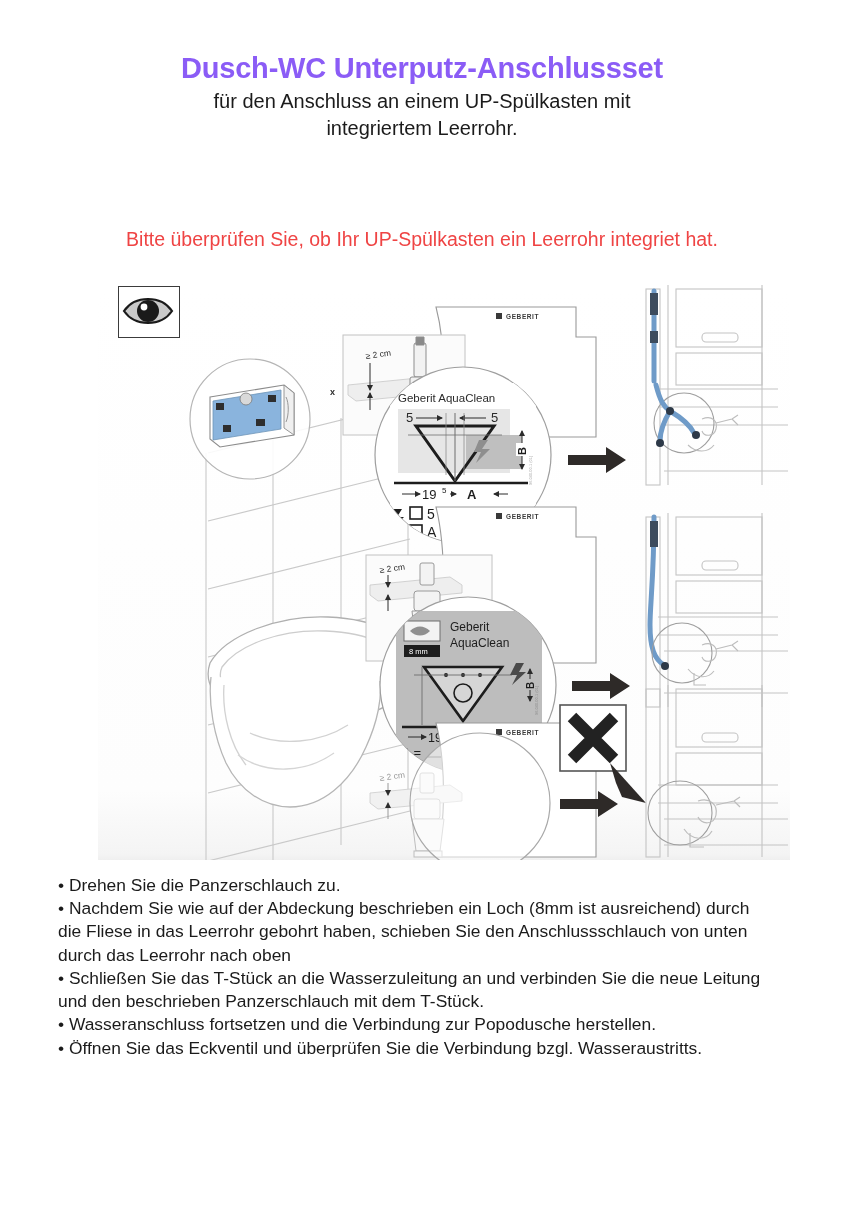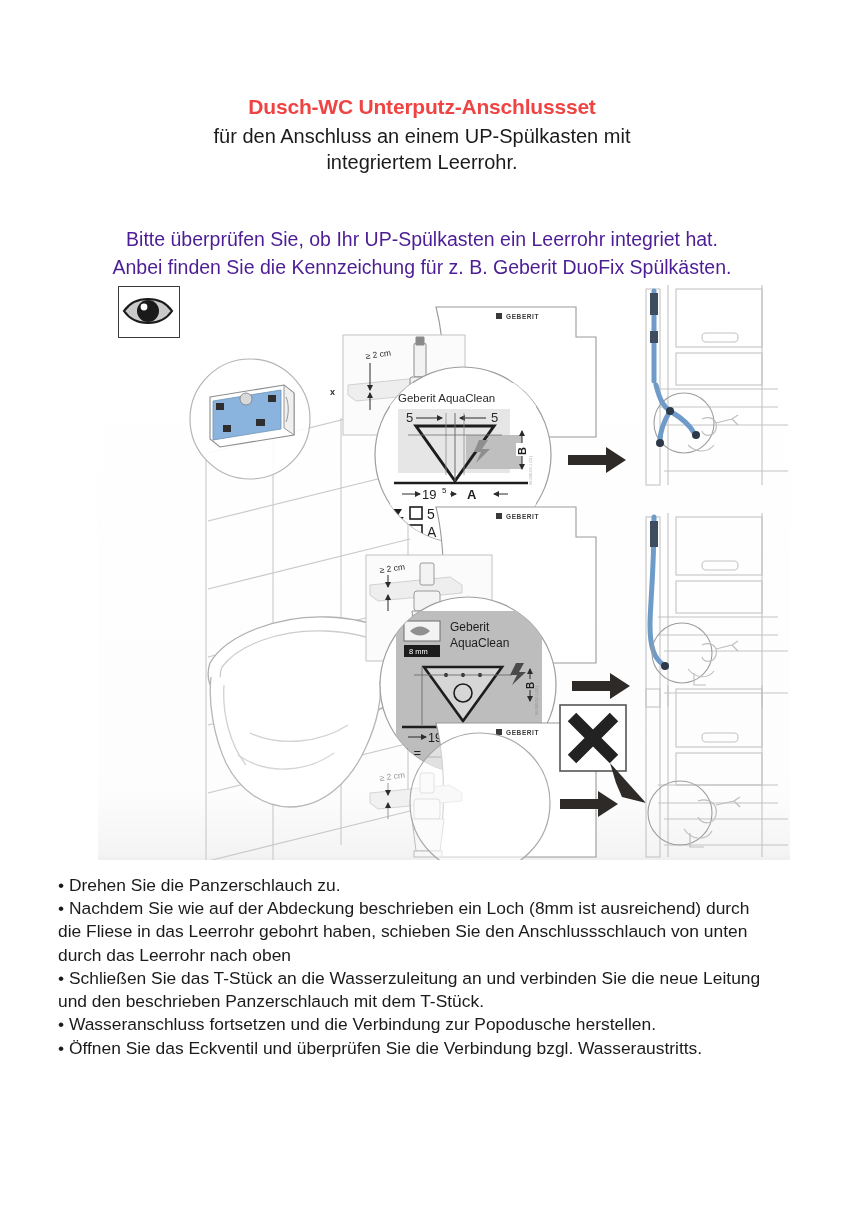--- a/index.html
+++ b/index.html
@@ -18,45 +18,44 @@
 
   
   .header {
     position: absolute;
     left: 0;
     top: 52px;
     width: 844px;
     text-align: center;
   }
   .title {
-    font-size: 21px;
+    font-size: 29px;
     font-weight: 700;
     letter-spacing: -0.2px;
     line-height: 1.12;
-    color: #ef4444;
-    margin-top: 43px;
+    color: #8b5cf6;
   }
   .subtitle {
     font-size: 20px;
     font-weight: 400;
     line-height: 1.32;
     margin-top: 4px;
     color: #1b1b1b;
   }
 
   
   .intro {
     position: absolute;
     left: 0;
     top: 225px;
     width: 844px;
     text-align: center;
     font-size: 19.5px;
     line-height: 1.46;
-    color: #4c1d95;
+    color: #ef4444;
   }
 
   
   .figure {
     position: absolute;
     left: 98px;
     top: 285px;
     width: 692px;
     height: 575px;
     background: linear-gradient(to bottom, #ffffff 0%, #fdfdfd 88%, #f4f4f4 99%, #efefef 100%);
@@ -96,21 +95,20 @@
 <div class="header">
   <div class="title">Dusch-WC Unterputz-Anschlussset</div>
   <div class="subtitle">
     <div>für den Anschluss an einem UP-Spülkasten mit</div>
     <div>integriertem Leerrohr.</div>
   </div>
 </div>
 
 <div class="intro">
   <div>Bitte überprüfen Sie, ob Ihr UP-Spülkasten ein Leerrohr integriet hat.</div>
-  <div>Anbei finden Sie die Kennzeichung für z. B. Geberit DuoFix Spülkästen.</div>
 </div>
 
 <div class="figure">
 
   <svg class="fig-svg" width="692" height="575" viewBox="0 0 692 575">
     <defs>
       <marker id="dimArrow" markerWidth="6" markerHeight="6" refX="5" refY="3" orient="auto">
         <path d="M0,0 L6,3 L0,6 Z" fill="#2b2b2b"></path>
       </marker>
       <marker id="dimArrowR" markerWidth="6" markerHeight="6" refX="1" refY="3" orient="auto">

